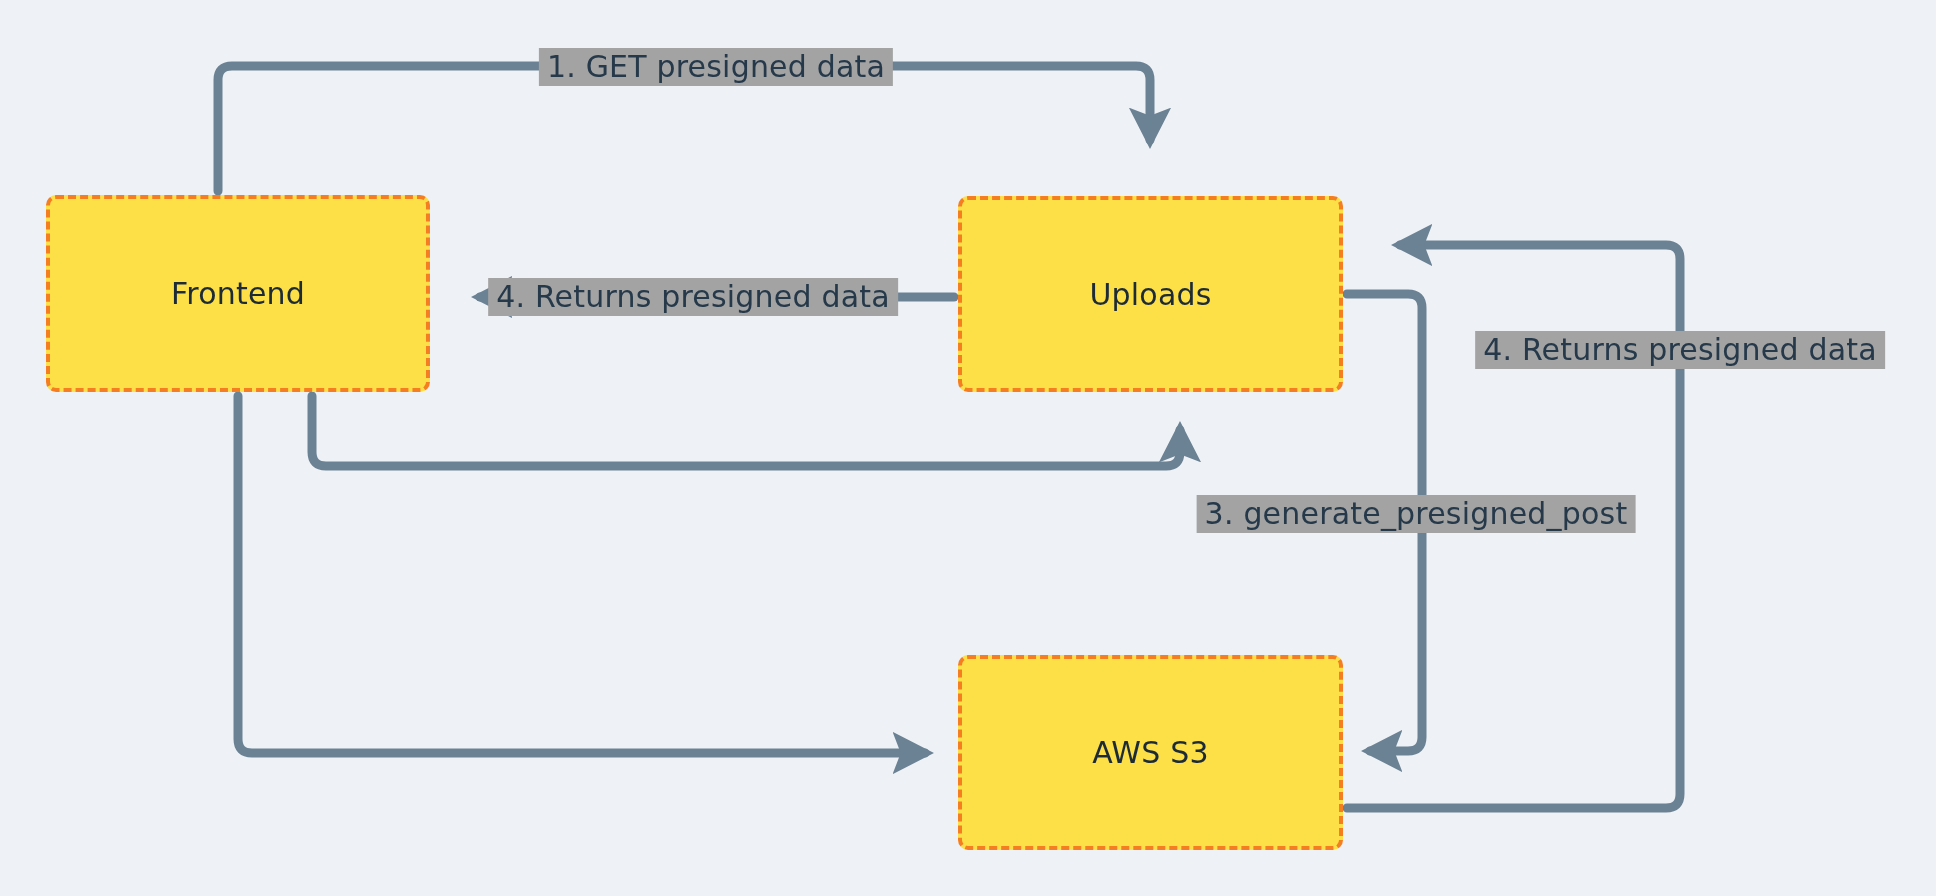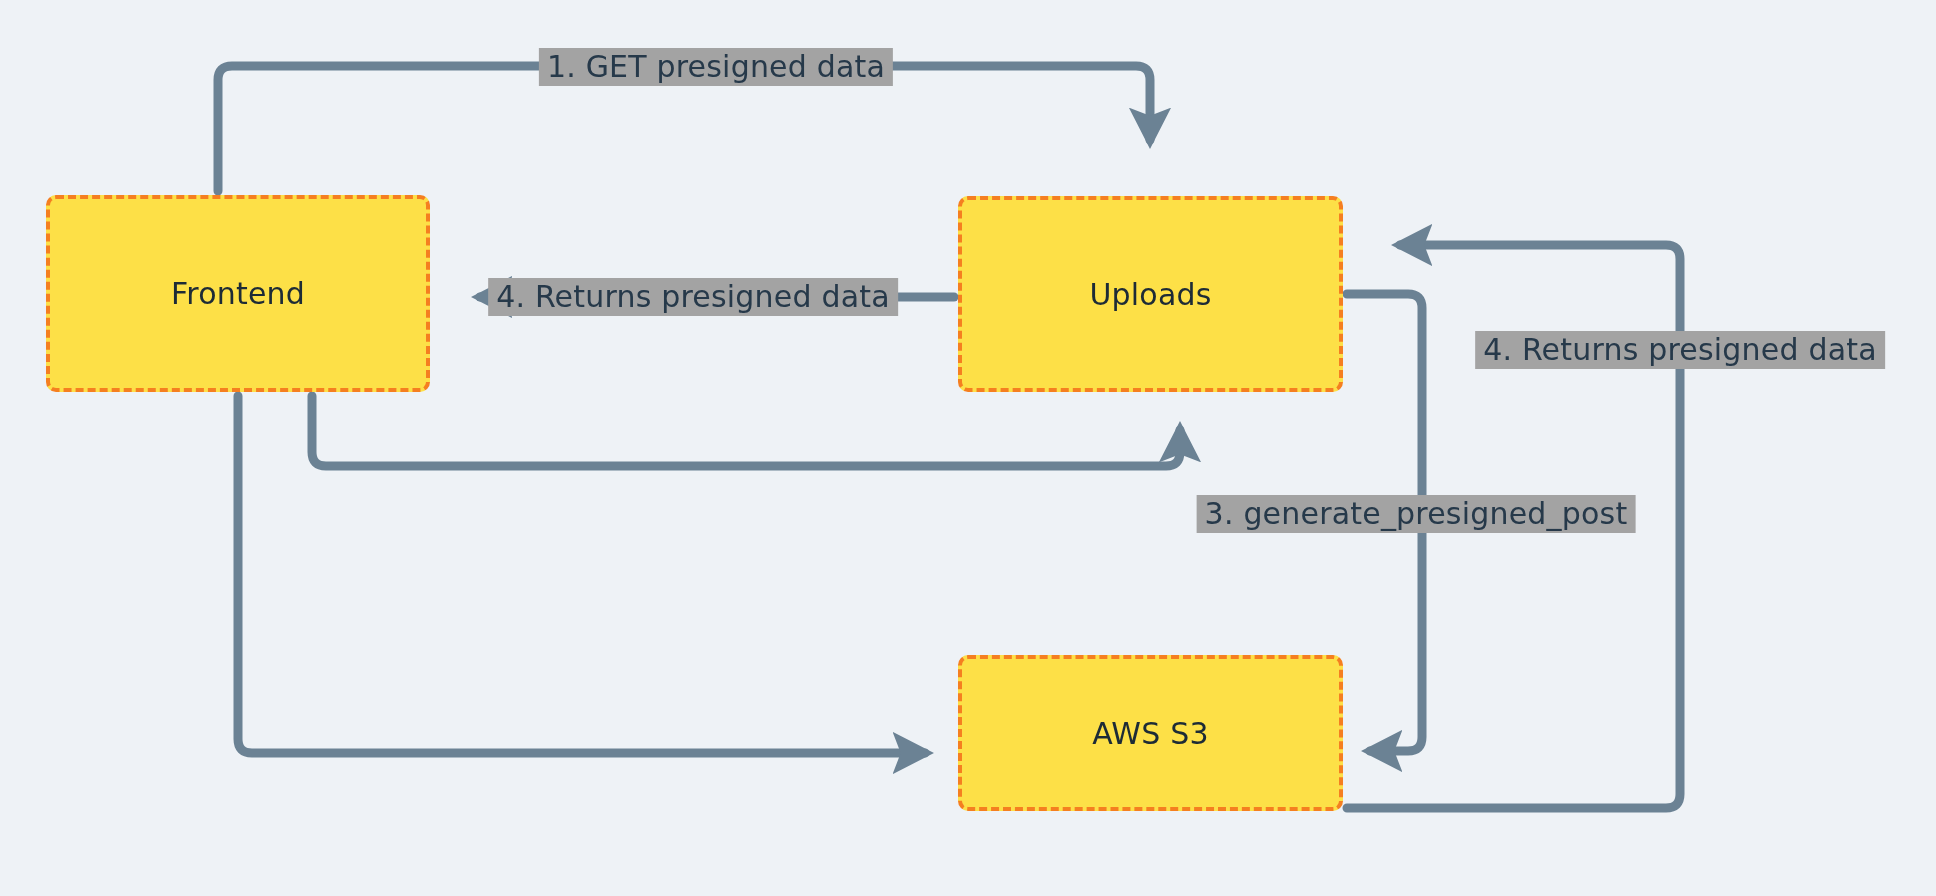--- a/index.html
+++ b/index.html
@@ -81,21 +81,21 @@
   </svg>
 
   <div class="node" style="left:46px; top:195px; width:384px; height:197px;">
     <span class="node-label">Frontend</span>
   </div>
 
   <div class="node" style="left:958px; top:196px; width:385px; height:196px;">
     <span class="node-label">Uploads</span>
   </div>
 
-  <div class="node" style="left:958px; top:655px; width:385px; height:156px;">
+  <div class="node" style="left:958px; top:655px; width:385px; height:195px;">
     <span class="node-label">AWS S3</span>
   </div>
 
   <div class="edge-label" style="left:716px; top:67px;">1. GET presigned data</div>
 
   <div class="edge-label" style="left:1416px; top:514px;">3. generate_presigned_post</div>
 
   <div class="edge-label" style="left:1680px; top:350px;">4. Returns presigned data</div>
 
   <div class="edge-label" style="left:693px; top:297px;">4. Returns presigned data</div>

